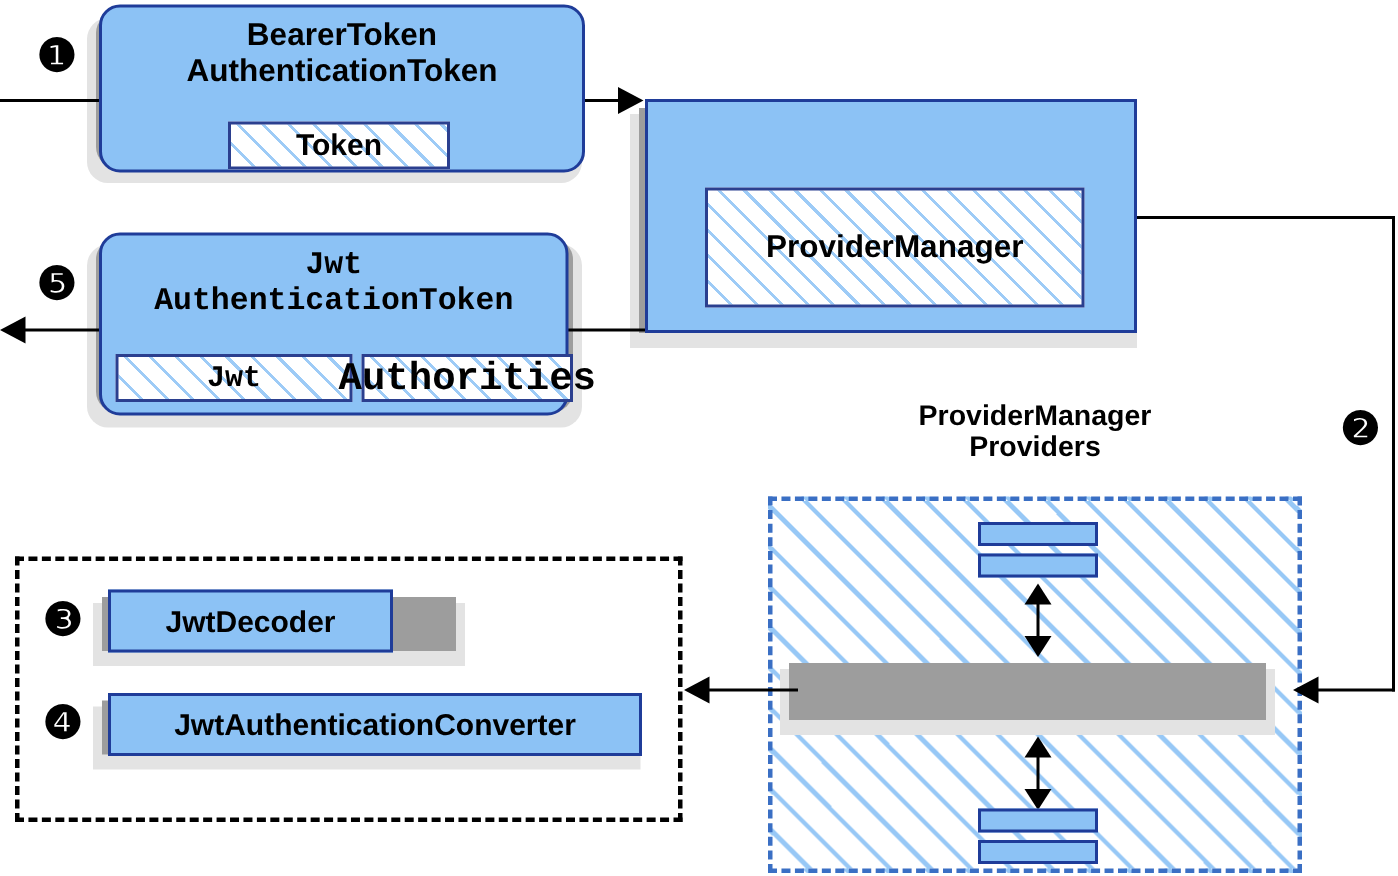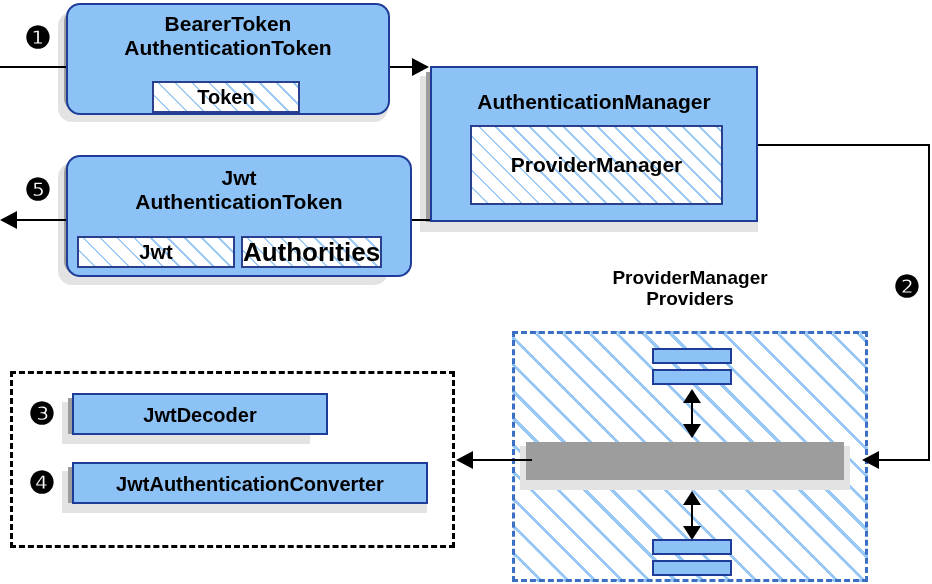--- a/index.html
+++ b/index.html
@@ -235,55 +235,52 @@
       <span>Token</span>
     </div>
   </div>
 
   <div class="bullet" style="left: 24px; top: 24px; font-size: 30px; background: transparent; color: rgb(0, 0, 0); width: 28px; height: 28px; line-height: 28px;">❶</div>
 
   <div class="shadow rounded" style="left:58px; top:163px; width:330px; height:122px;">
     <div class="s-light" style="left:0; top:0;"></div>
     <div class="s-dark" style="left:6px; top:-4px; right:6px; bottom:10px;"></div>
   </div>
-  <div class="node rounded" style="left:66px; top:155px; width:346px; height:122px;">
+  <div class="node rounded" style="left:66px; top:155px; width:313px; height:122px;font-family:Liberation Mono, monospace;">
     <div class="title-text" style="left:0; top:9px; width:100%; font-size:21px; position:absolute;">
       <span>Jwt</span><br>
       <span>AuthenticationToken</span>
     </div>
     <div class="subbox" style="left:9px; top:79px; width:158px; height:32px; font-size:20px;">
       <span>Jwt</span>
     </div>
     <div class="subbox" style="left:173px; top:79px; width:141px; height:32px; font-size:26px;">
       <span>Authorities</span>
     </div>
   </div>
 
   <div class="bullet" style="left: 24px; top: 176px; font-size: 30px; background: transparent; color: rgb(0, 0, 0); width: 28px; height: 28px; line-height: 28px;">❺</div>
 
   <div class="shadow" style="left:420px; top:76px; width:338px; height:156px;">
     <div class="s-light" style="left:0; top:0;"></div>
     <div class="s-dark" style="left:6px; top:-4px; right:6px; bottom:10px;"></div>
   </div>
   <div class="node" style="left:430px; top:66px; width:328px; height:156px;">
-    <div class="title-text" style="left:0; top:22px; width:100%; font-size:21px; position:absolute;">
-      <span>AuthenticationManager</span>
-    </div>
     <div class="subbox" style="left:38px; top:57px; width:253px; height:80px; font-size:21px;">
       <span>ProviderManager</span>
     </div>
   </div>
 
   <div class="bullet" style="left: 893px; top: 273px; font-size: 30px; background: transparent; color: rgb(0, 0, 0); width: 28px; height: 28px; line-height: 28px;">❷</div>
 
   <div class="shadow" style="left:62px; top:402px; width:248px; height:42px;">
     <div class="s-light" style="left:0; top:0;"></div>
     <div class="s-dark" style="left:6px; top:-4px; right:6px; bottom:10px;"></div>
   </div>
-  <div class="node" style="left:72px; top:393px; width:256px; height:42px; font-size:20px; line-height:40px;">
+  <div class="node" style="left:72px; top:393px; width:190px; height:42px; font-size:20px; line-height:40px;">
     <span class="node-label">JwtDecoder</span>
   </div>
   <div class="bullet" style="left: 28px; top: 400px; font-size: 30px; background: transparent; color: rgb(0, 0, 0); width: 28px; height: 28px; line-height: 28px;">❸</div>
 
   <div class="shadow" style="left:62px; top:471px; width:365px; height:42px;">
     <div class="s-light" style="left:0; top:0;"></div>
     <div class="s-dark" style="left:6px; top:-4px; right:6px; bottom:10px;"></div>
   </div>
   <div class="node" style="left:72px; top:462px; width:356px; height:42px; font-size:20px; line-height:40px;">
     <span class="node-label">JwtAuthenticationConverter</span>

